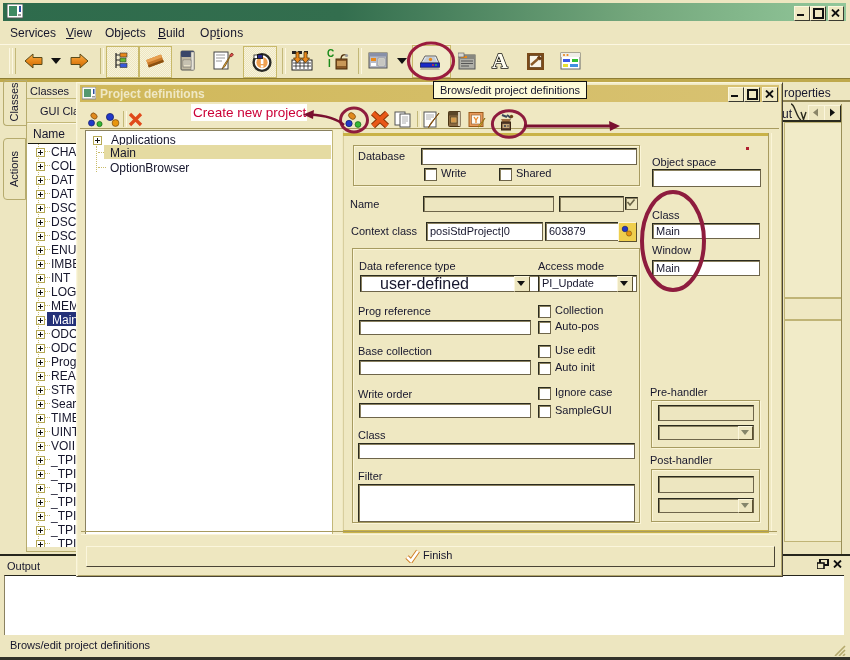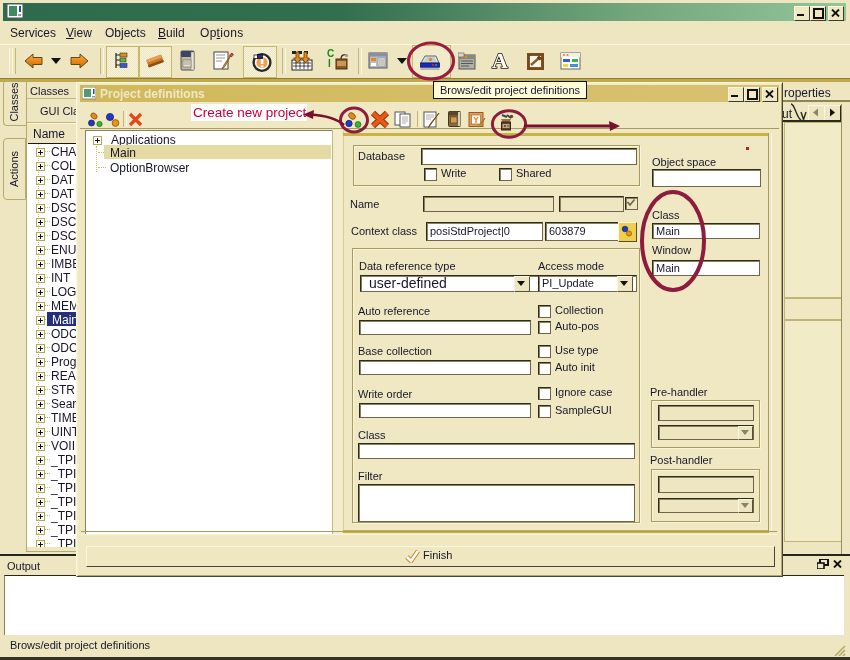--- a/index.html
+++ b/index.html
@@ -507,41 +507,41 @@
     <div class="lbl" style="left:274px;top:142px">Context class</div>
     <div class="fld" style="left:349px;top:139px;width:112px;height:17px;font-size:11px;line-height:17px;padding-left:3px">posiStdProject|0</div>
     <div class="fld" style="left:468px;top:139px;width:70px;height:17px;font-size:11px;line-height:17px;padding-left:3px">603879</div>
     <div class="abs" style="left:541px;top:139px;width:17px;height:18px;background:#EFCF4E;border:1px solid;border-color:#FBF6DC #5a5030 #5a5030 #FBF6DC"></div>
     <svg class="abs" style="left:544px;top:142px" width="12" height="12">
         <circle cx="4" cy="4" r="2.8" fill="#2238c8" stroke="#101a60" stroke-width="0.6"></circle>
         <circle cx="8" cy="8.5" r="2.6" fill="#E8960C" stroke="#7a4a10" stroke-width="0.6"></circle>
       </svg>
     <div class="grp" style="left:275px;top:165px;width:286px;height:273px"></div>
     <div class="lbl" style="left:282px;top:177px">Data reference type</div>
-    <div class="fld" style="left:283px;top:192px;width:169px;height:15px;font-size:14px;line-height:15px;padding-left:8px">user-defined</div>
+    <div class="fld" style="left:283px;top:192px;width:169px;height:15px;font-size:16px;line-height:15px;padding-left:19px">user-defined</div>
     <div class="abs" style="left:437px;top:193px;width:14px;height:14px;background:#EDE6C0;border:1px solid;border-color:#FBF6DC #5a5030 #5a5030 #FBF6DC"></div>
     <svg class="abs" style="left:440px;top:198px" width="9" height="6">
         <path d="M0 0 L8 0 L4 5 Z" fill="#111"></path>
       </svg>
     <div class="lbl" style="left:461px;top:177px">Access mode</div>
     <div class="fld" style="left:461px;top:192px;width:94px;height:15px;font-size:11px;line-height:15px;padding-left:3px">PI_Update</div>
     <div class="abs" style="left:540px;top:193px;width:14px;height:14px;background:#EDE6C0;border:1px solid;border-color:#FBF6DC #5a5030 #5a5030 #FBF6DC"></div>
     <svg class="abs" style="left:543px;top:198px" width="9" height="6">
         <path d="M0 0 L8 0 L4 5 Z" fill="#111"></path>
       </svg>
-    <div class="lbl" style="left:281px;top:222px">Auto reference</div>
+    <div class="lbl" style="left:281px;top:222px">Prog reference</div>
     <div class="fld" style="left:282px;top:237px;width:170px;height:13px"></div>
     <div class="cb" style="left:461px;top:222px"></div>
     <div class="lbl" style="left:478px;top:221px">Collection</div>
     <div class="cb" style="left:461px;top:238px"></div>
     <div class="lbl" style="left:478px;top:237px">Auto-pos</div>
     <div class="lbl" style="left:281px;top:262px">Base collection</div>
     <div class="fld" style="left:282px;top:277px;width:170px;height:13px"></div>
     <div class="cb" style="left:461px;top:262px"></div>
-    <div class="lbl" style="left:478px;top:261px">Use type</div>
+    <div class="lbl" style="left:478px;top:261px">Use edit</div>
     <div class="cb" style="left:461px;top:279px"></div>
     <div class="lbl" style="left:478px;top:278px">Auto init</div>
     <div class="lbl" style="left:281px;top:305px">Write order</div>
     <div class="fld" style="left:282px;top:320px;width:170px;height:13px"></div>
     <div class="cb" style="left:461px;top:304px"></div>
     <div class="lbl" style="left:478px;top:303px">Ignore case</div>
     <div class="cb" style="left:461px;top:322px"></div>
     <div class="lbl" style="left:478px;top:321px">SampleGUI</div>
     <div class="lbl" style="left:281px;top:346px">Class</div>
     <div class="fld" style="left:281px;top:360px;width:275px;height:14px"></div>

